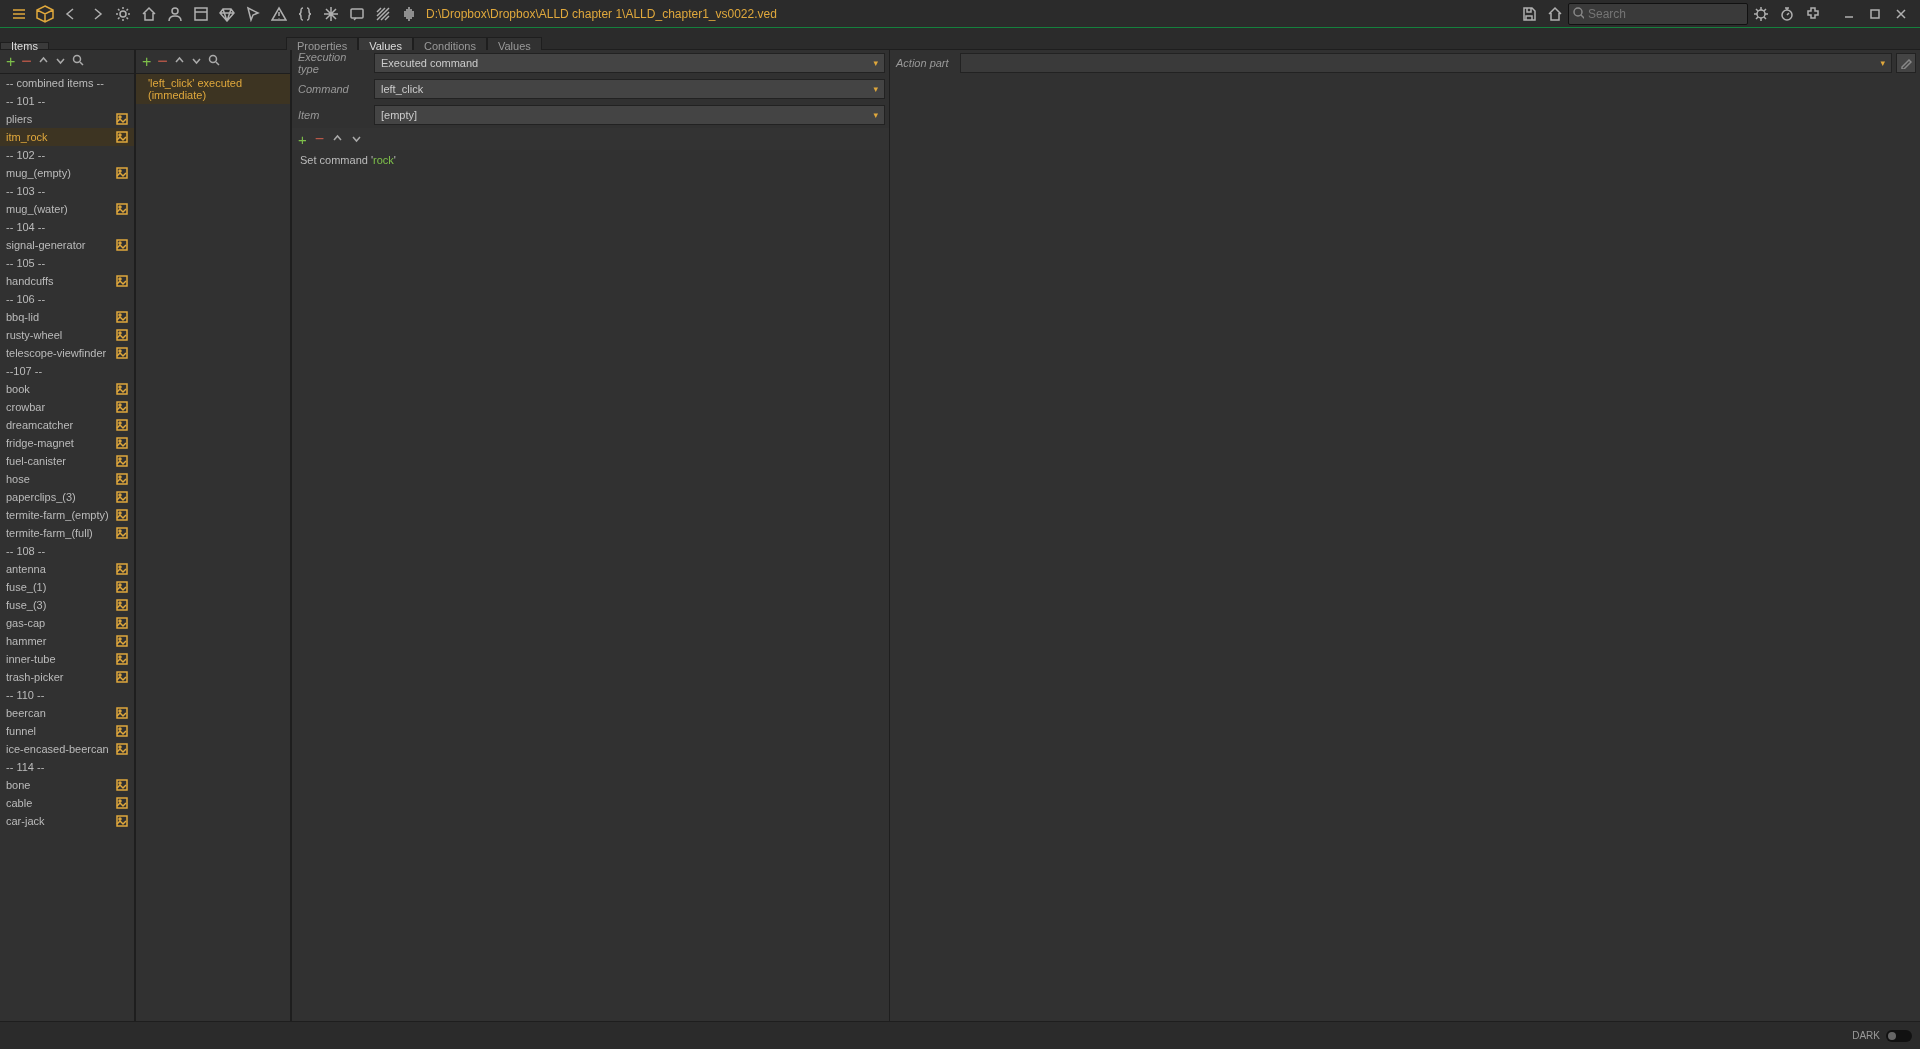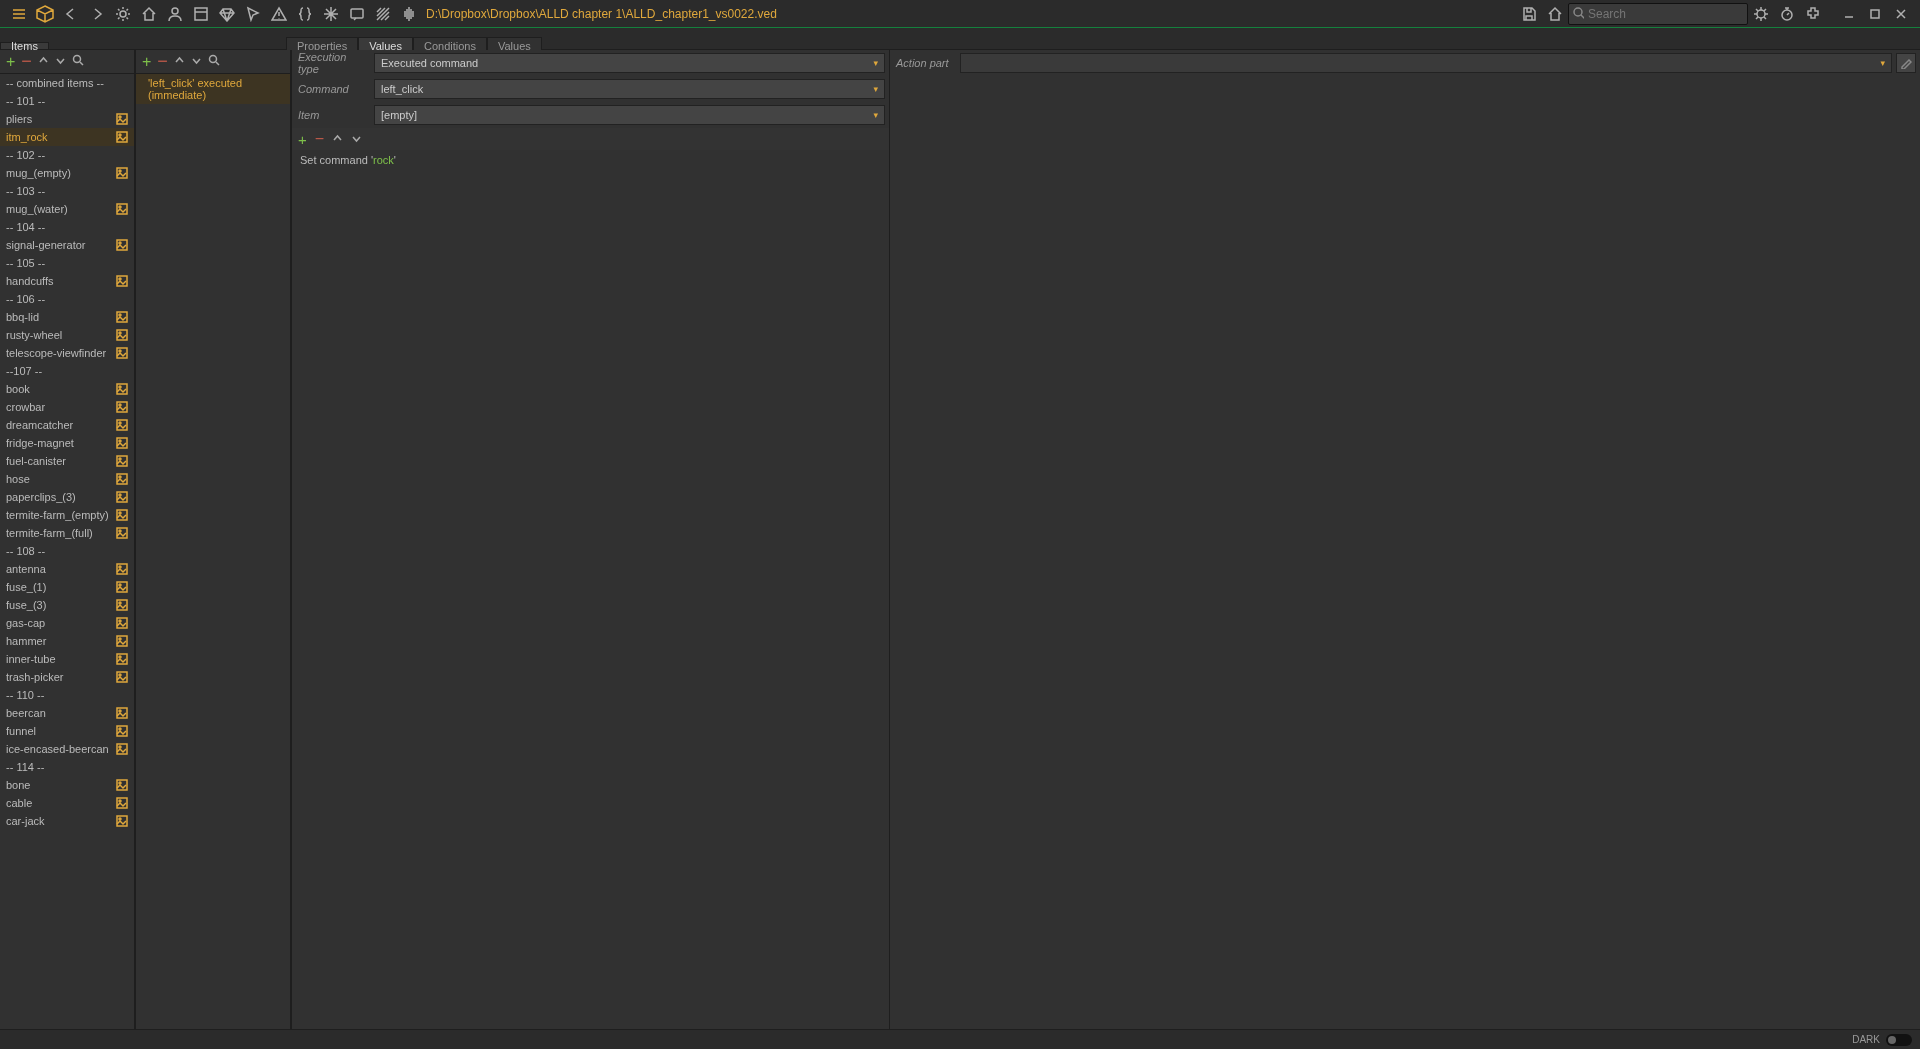--- a/index.html
+++ b/index.html
@@ -110,21 +110,21 @@
   flex: 1; background: #313131; display: flex; flex-direction: column;
 }
 .col-actionpart .field-row .label { width: 66px; }
 .col-actionpart .field-row .dropdown { background: #3a3a3a; }
 .col-actionpart .edit-btn {
   width: 20px; height: 20px; margin-right: 4px; background: #444; border: 1px solid #222;
   display: flex; align-items: center; justify-content: center; color: #888; cursor: pointer;
 }
 
 .statusbar {
-  height: 20px; background: #2b2b2b; border-top: 1px solid #1e1e1e;
+  height: 28px; background: #2b2b2b; border-top: 1px solid #1e1e1e;
   display: flex; align-items: center; justify-content: flex-end; padding-right: 8px;
 }
 .theme-toggle {
   display: flex; align-items: center; gap: 6px; font-size: 10px; color: #999;
 }
 .toggle-sw {
   width: 26px; height: 12px; background: #111; border-radius: 6px; position: relative;
 }
 .toggle-sw::after {
   content: ''; position: absolute; left: 2px; top: 2px; width: 8px; height: 8px;

